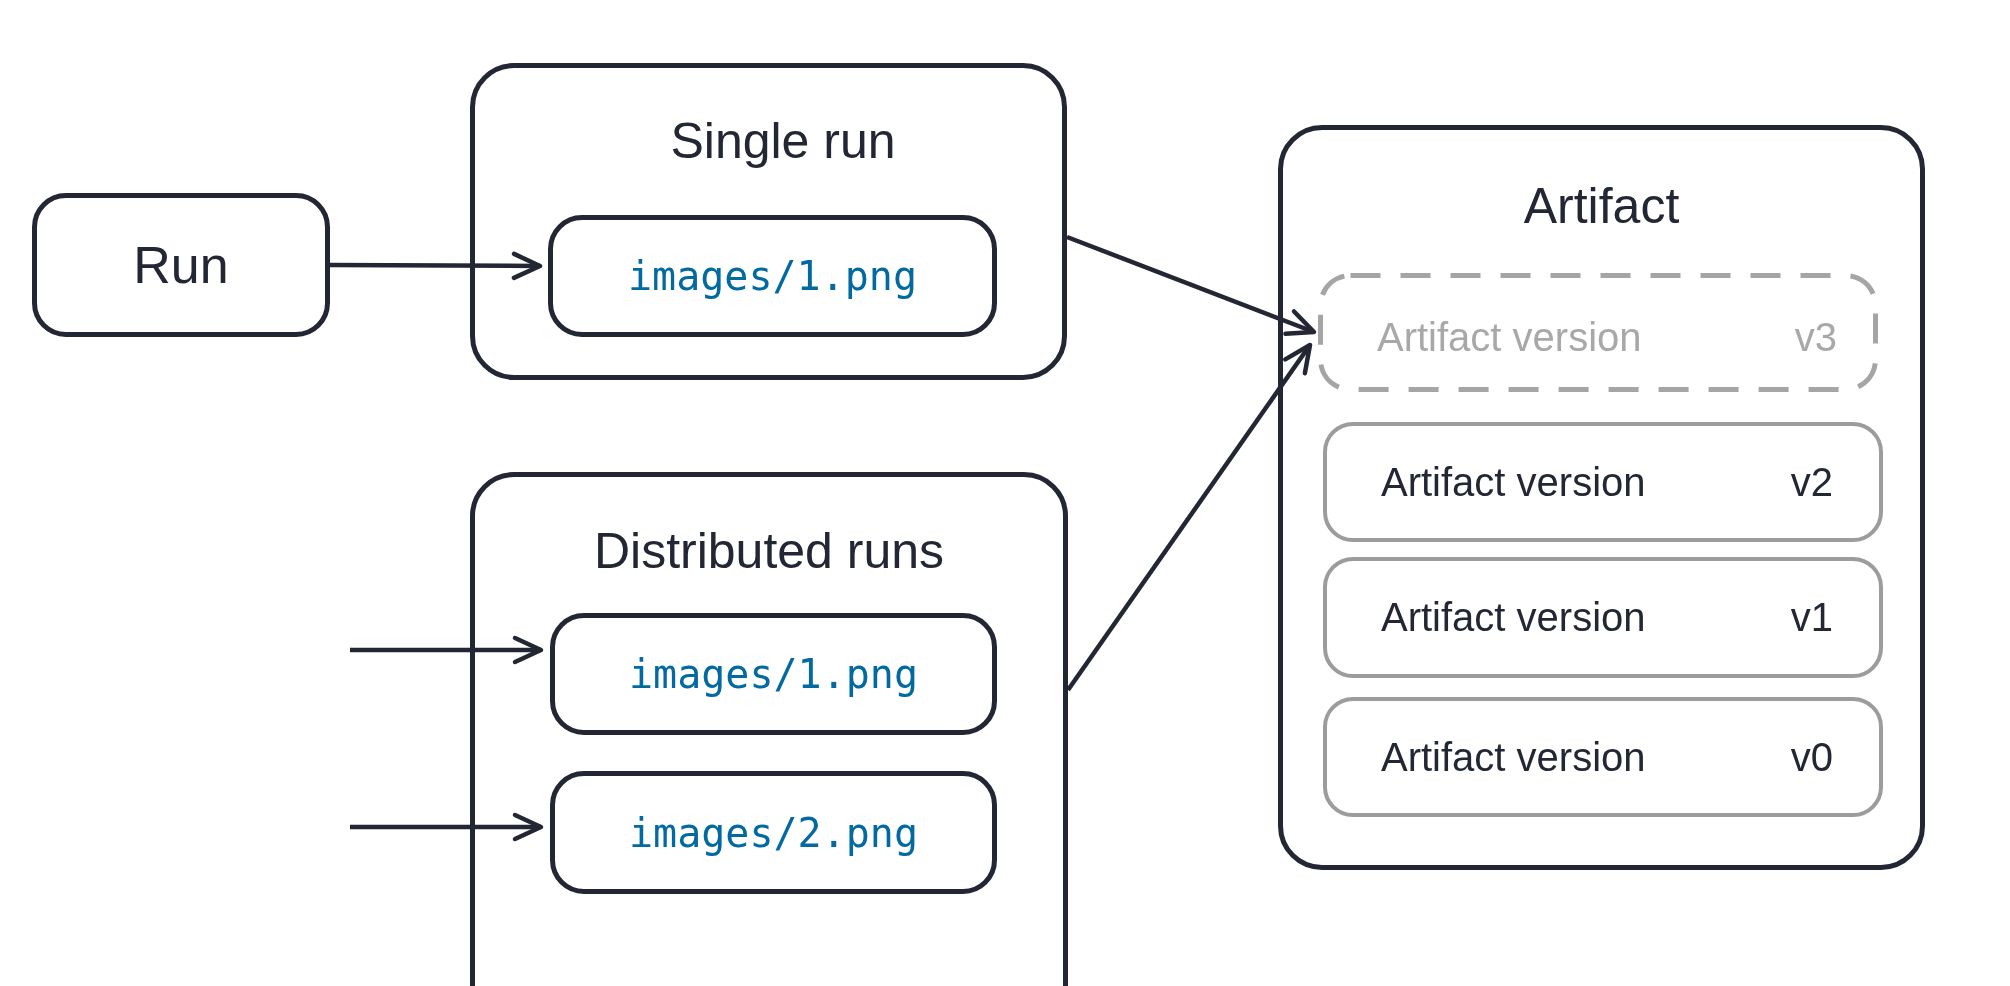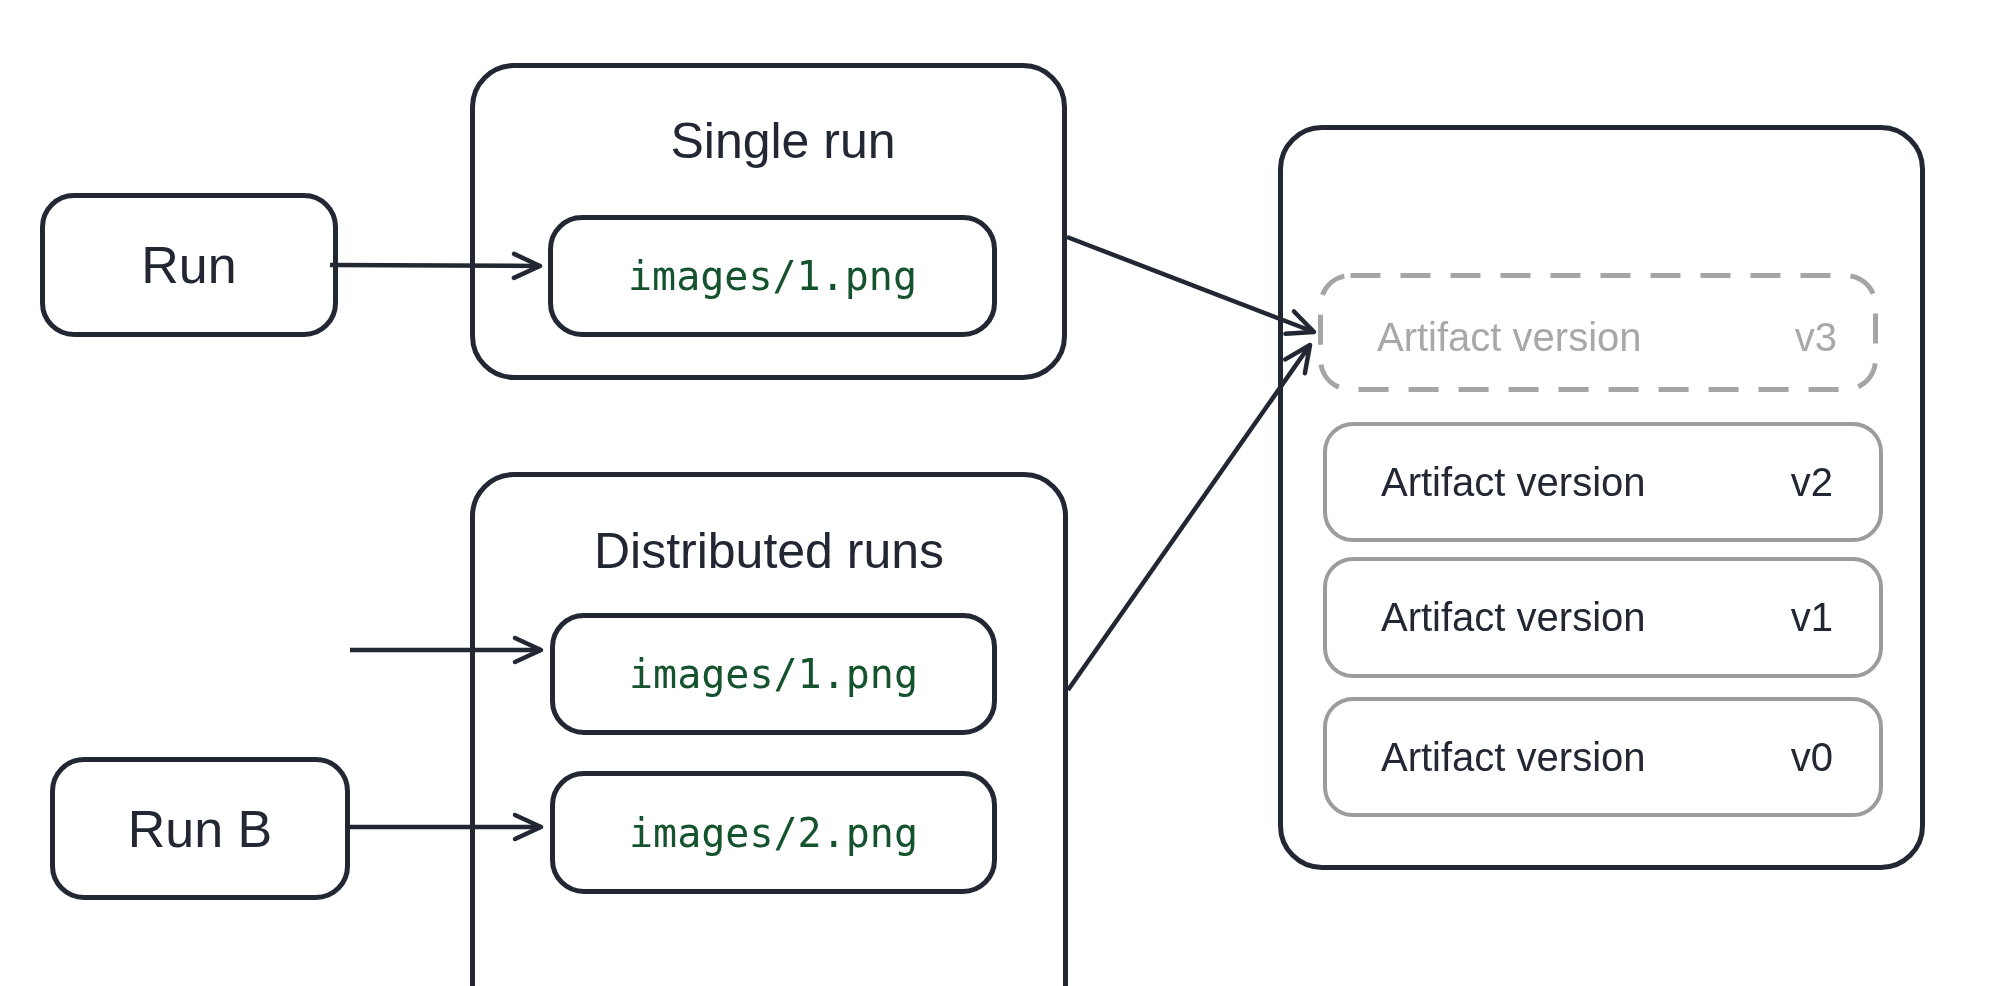--- a/index.html
+++ b/index.html
@@ -19,21 +19,21 @@
   .node {
     position: absolute;
     background: #ffffff;
     border: 5px solid #222733;
     border-radius: 34px;
     display: flex;
     align-items: center;
     justify-content: center;
     font-size: 52px;
   }
-  #run   { left: 40px;  top: 193px; width: 298px; height: 144px; }
+  #run   { left: 32px;  top: 193px; width: 298px; height: 144px; }
   #run-a { left: 50px;  top: 580px; width: 300px; height: 143px; }
   #run-b { left: 50px;  top: 757px; width: 300px; height: 143px; }
 
   
   .group {
     position: absolute;
     background: #ffffff;
     border: 5px solid #222733;
     border-radius: 44px;
   }
@@ -57,21 +57,21 @@
   .file-box {
     position: absolute;
     background: #ffffff;
     border: 5px solid #222733;
     border-radius: 34px;
     display: flex;
     align-items: center;
     justify-content: center;
     font-family: "DejaVu Sans Mono", "Liberation Mono", monospace;
     font-size: 40px;
-    color: #14532d;
+    color: #0369a1;
   }
   #single-run .file-box          { left: 73px; top: 147px; width: 449px; height: 122px; }
   #distributed-runs .file-box.f1 { left: 75px; top: 136px; width: 447px; height: 122px; }
   #distributed-runs .file-box.f2 { left: 75px; top: 275px; width: 447px; height: 123px; margin-top: 19px; }
 
   
   .version {
     position: absolute;
     left: 40px;
     width: 560px;
@@ -102,42 +102,40 @@
   }
 </style>
 </head>
 <body>
 
 <div class="stage">
 
   <div class="node" id="run">
     <span>Run</span>
   </div>
-  <div class="node" id="run-b">
-    <span>Run B</span>
-  </div>
 
   <div class="group" id="single-run">
     <div class="group-title">Single run</div>
     <div class="file-box">
       <span>images/1.png</span>
     </div>
   </div>
 
   <div class="group" id="distributed-runs">
     <div class="group-title">Distributed runs</div>
     <div class="file-box f1">
       <span>images/1.png</span>
     </div>
     <div class="file-box f2">
       <span>images/2.png</span>
     </div>
   </div>
 
   <div class="group" id="artifact">
+    <div class="group-title">Artifact</div>
 
     <div class="version v3">
       <span>Artifact version</span>
       <span class="ver">v3</span>
     </div>
     <div class="version v2">
       <span>Artifact version</span>
       <span class="ver">v2</span>
     </div>
     <div class="version v1">

